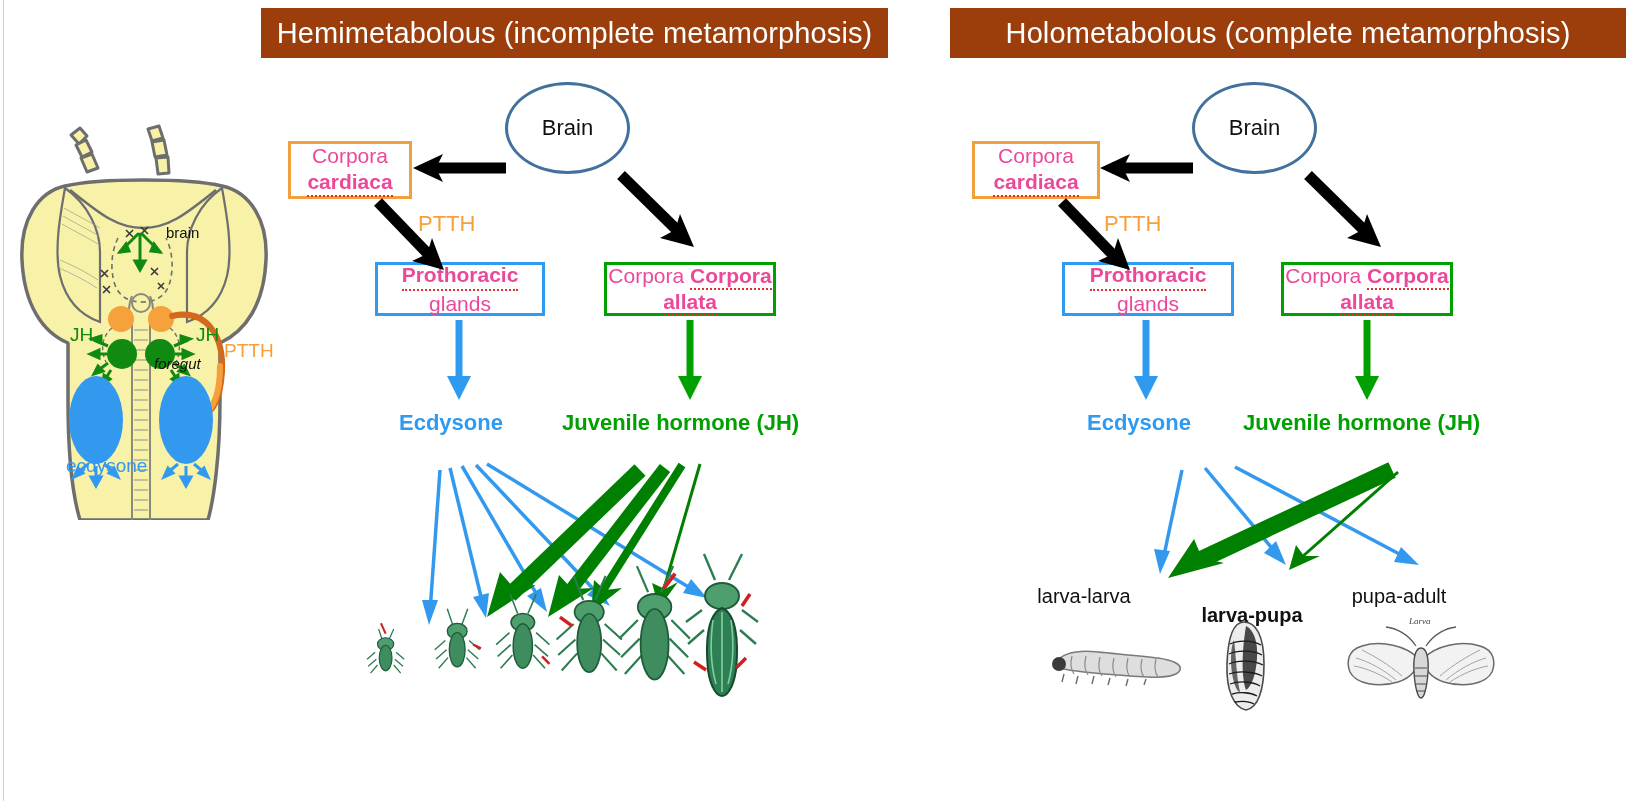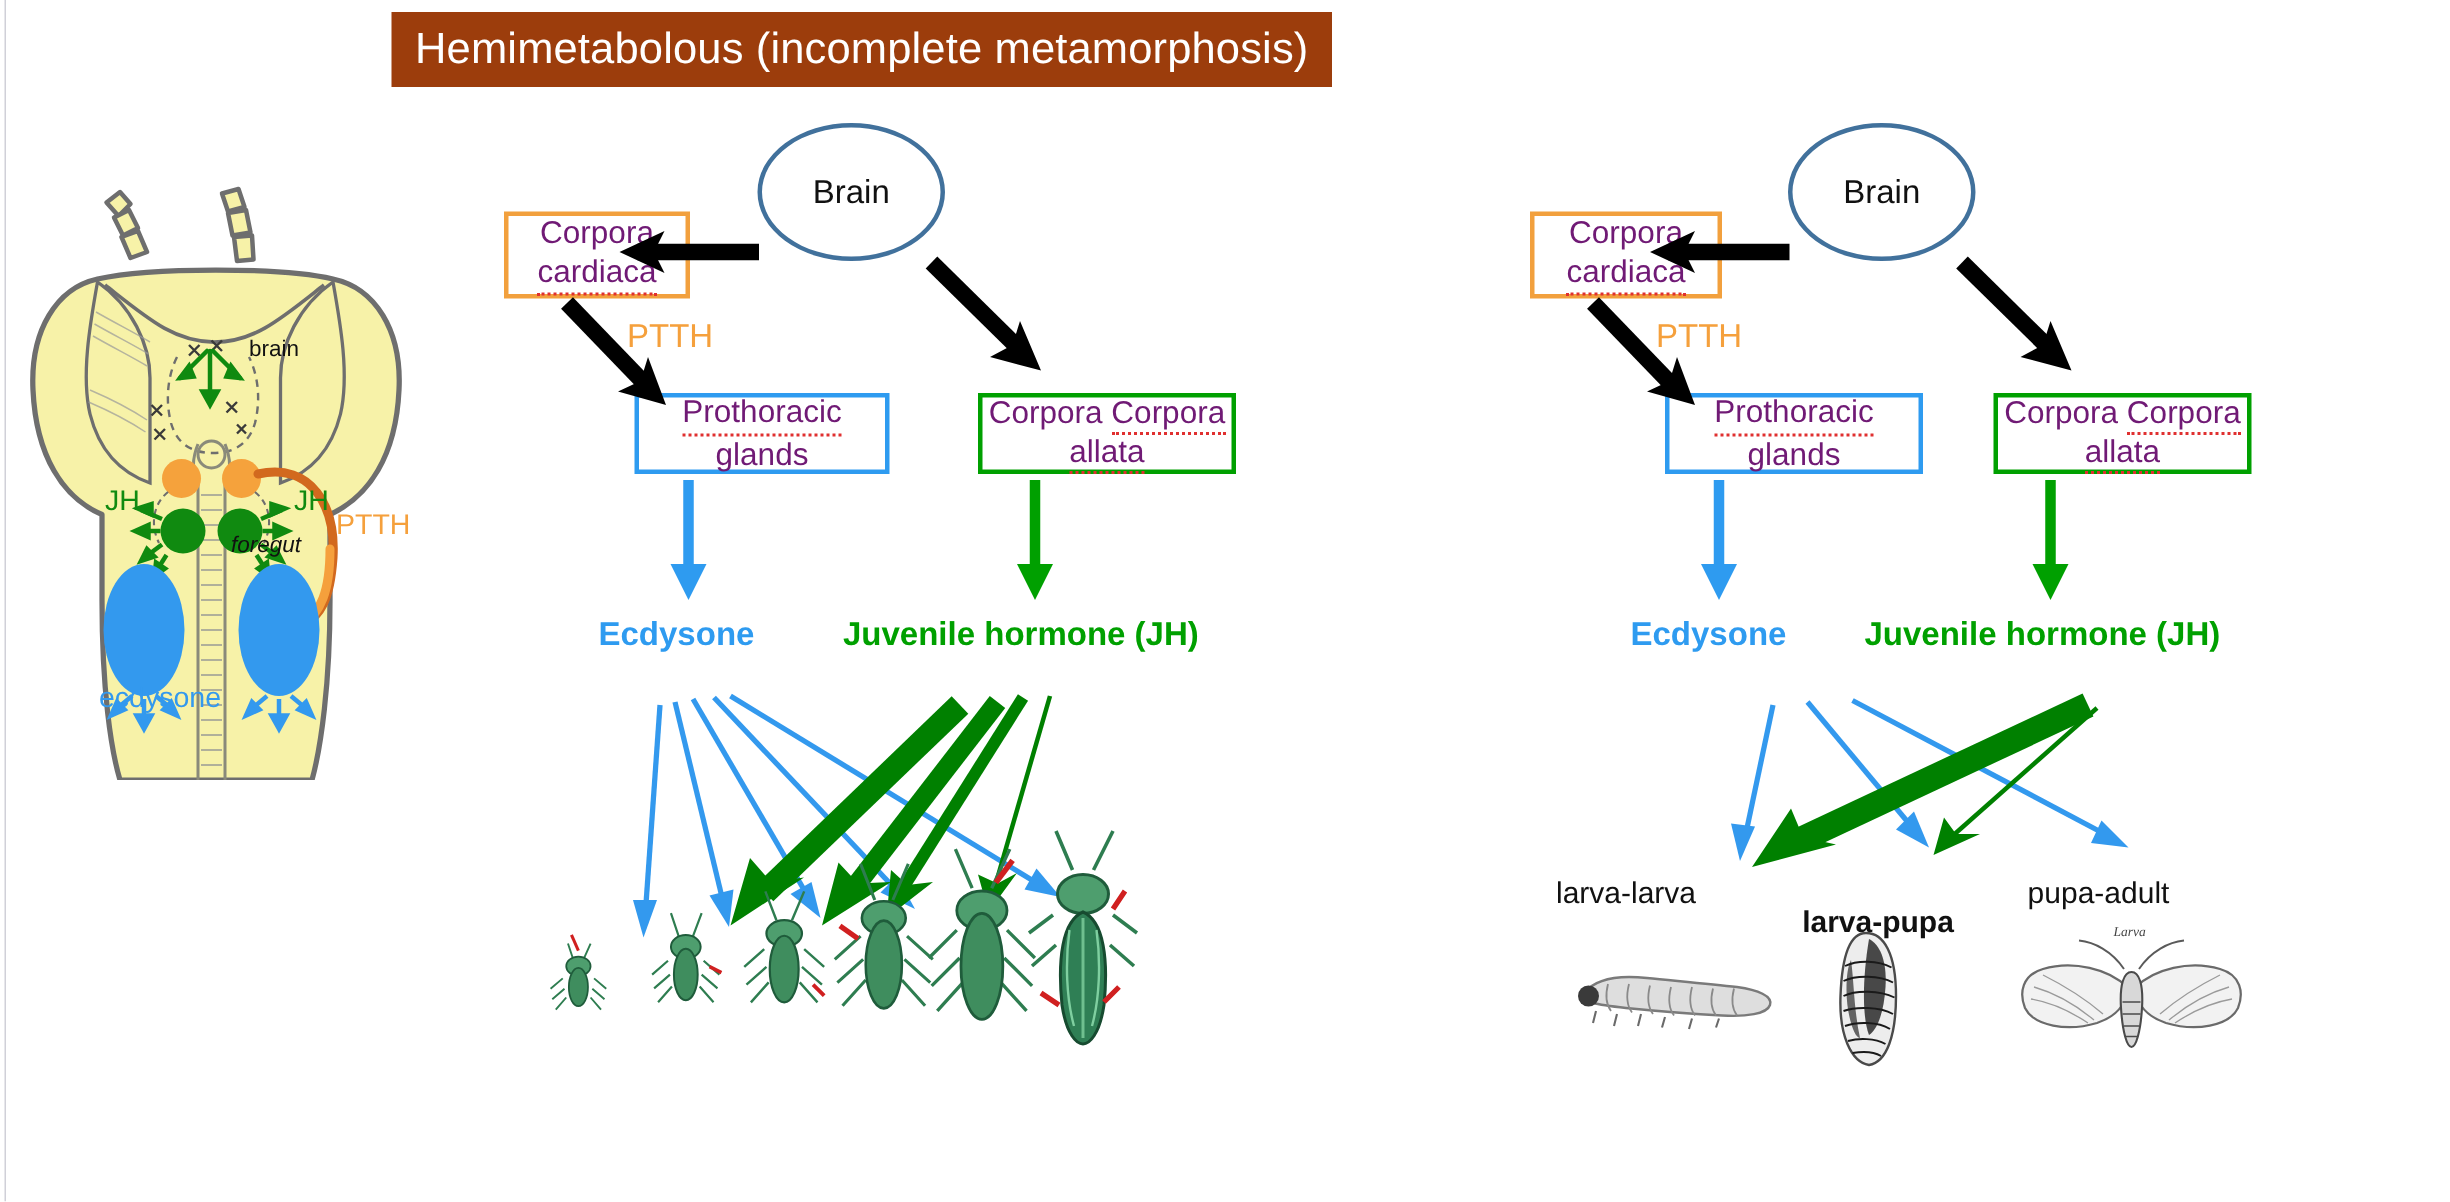--- a/index.html
+++ b/index.html
@@ -41,27 +41,26 @@
   
   .node-box {
     position: absolute;
     border: 3px solid #000;
     background: #ffffff;
     display: flex;
     align-items: center;
     justify-content: center;
     text-align: center;
     font-size: 21px;
-    color: #701a75;
+    color: #ec4899;
     line-height: 1.22;
     padding: 2px 4px;
-    margin-left: 48px;
   }
   .node-box .ln { display: block; }
-  .spell { border-bottom: 2px dotted #e03030; padding-bottom: 1px; }
+  .spell { border-bottom: 2px dotted #e03030; padding-bottom: 1px; font-weight: bold; }
 
   .brain-circle {
     position: absolute;
     border: 3px solid #41719C;
     border-radius: 50%;
     background: #ffffff;
     display: flex;
     align-items: center;
     justify-content: center;
     font-size: 22px;
@@ -113,20 +112,23 @@
 <body>
 
 <div id="stage">
 
   <div class="edge-rule"></div>
 
   <div class="title-bar" id="title-hemi" style="background:#9C3D0C;">
     <span>Hemimetabolous (incomplete metamorphosis)</span>
   </div>
 
+  <div class="title-bar" id="title-holo" style="background:#9C3D0C;">
+    <span>Holometabolous (complete metamorphosis)</span>
+  </div>
 
   <div id="anatomy">
     <svg width="268" height="420" viewBox="0 0 268 420">
 
       <g fill="#F7F2A8" stroke="#6E6E6E" stroke-width="3" stroke-linejoin="round">
         <path d="M63,35 L72,28 L79,36 L71,44 Z"></path>
         <path d="M68,45 L78,40 L84,52 L74,57 Z"></path>
         <path d="M73,58 L84,54 L90,68 L79,72 Z"></path>
         <path d="M140,29 L151,26 L155,38 L144,41 Z"></path>
         <path d="M144,42 L156,40 L159,55 L147,57 Z"></path>

